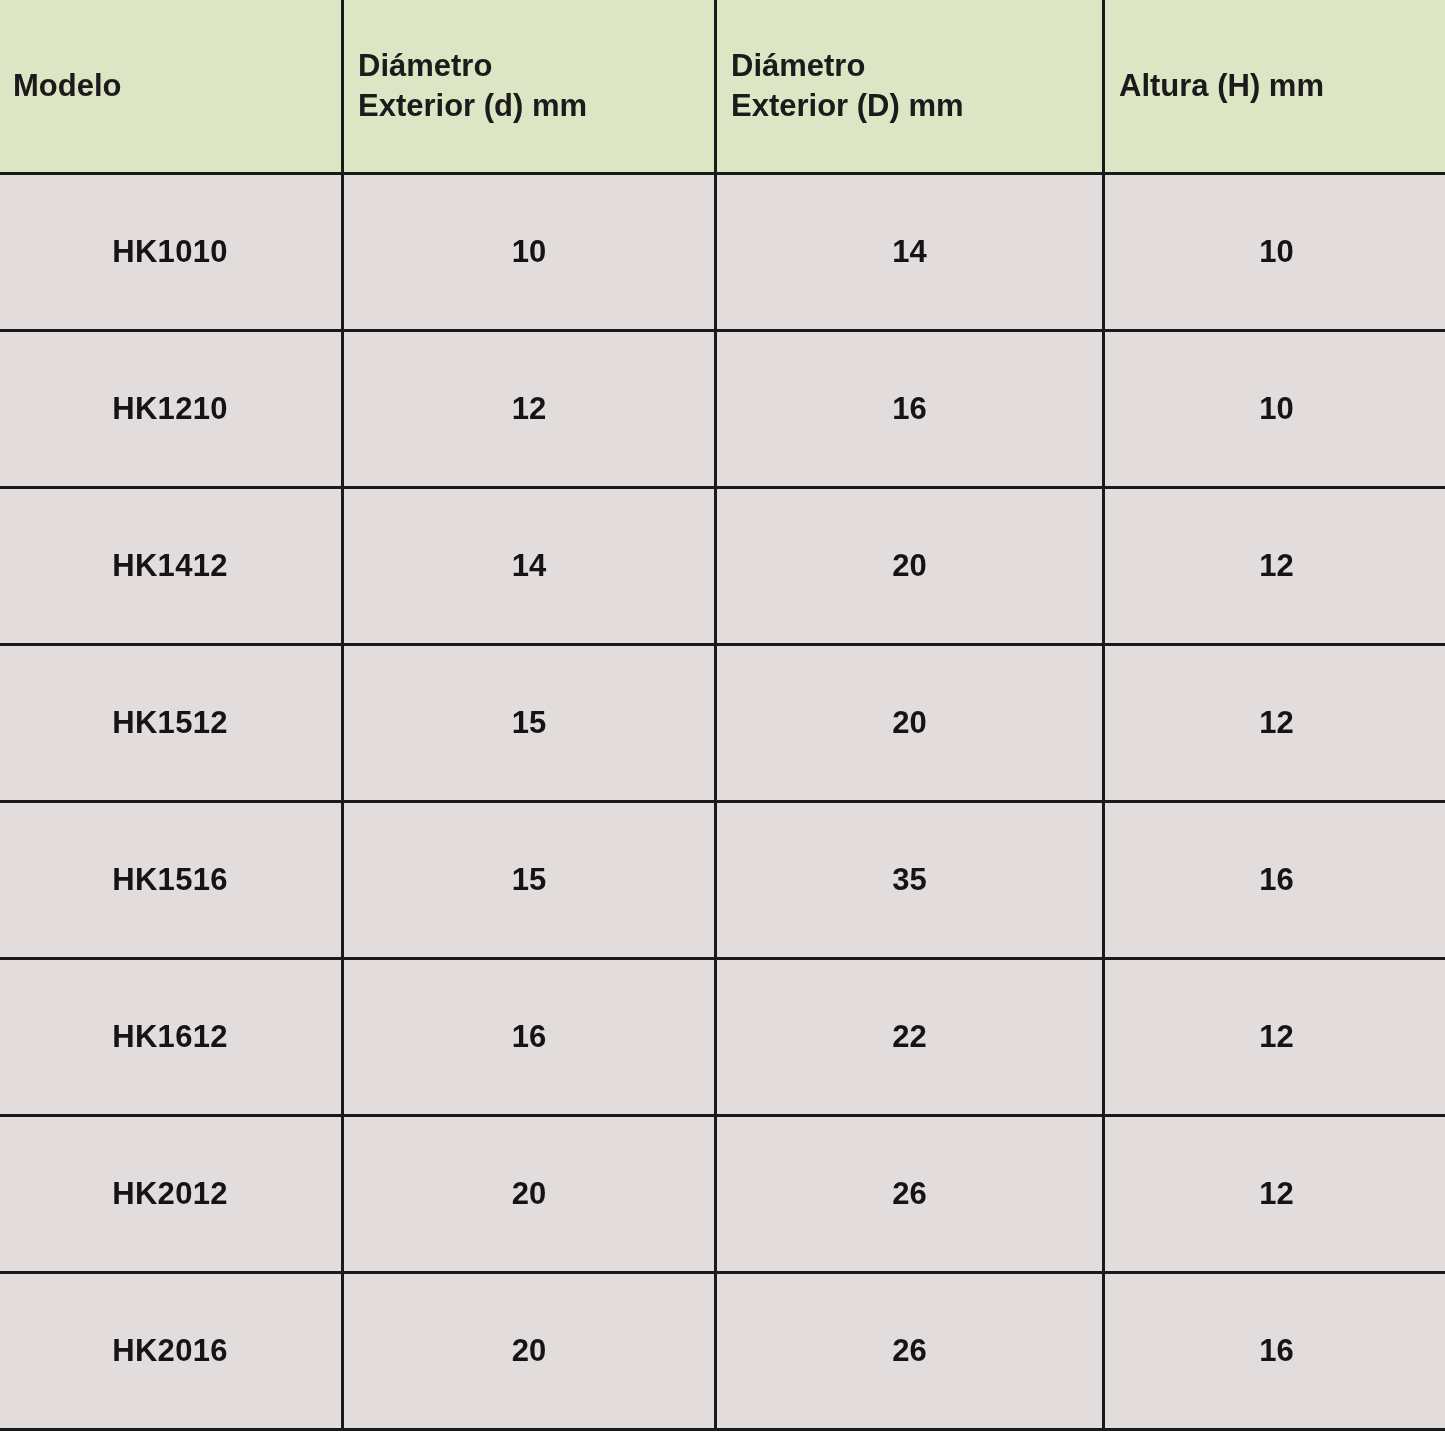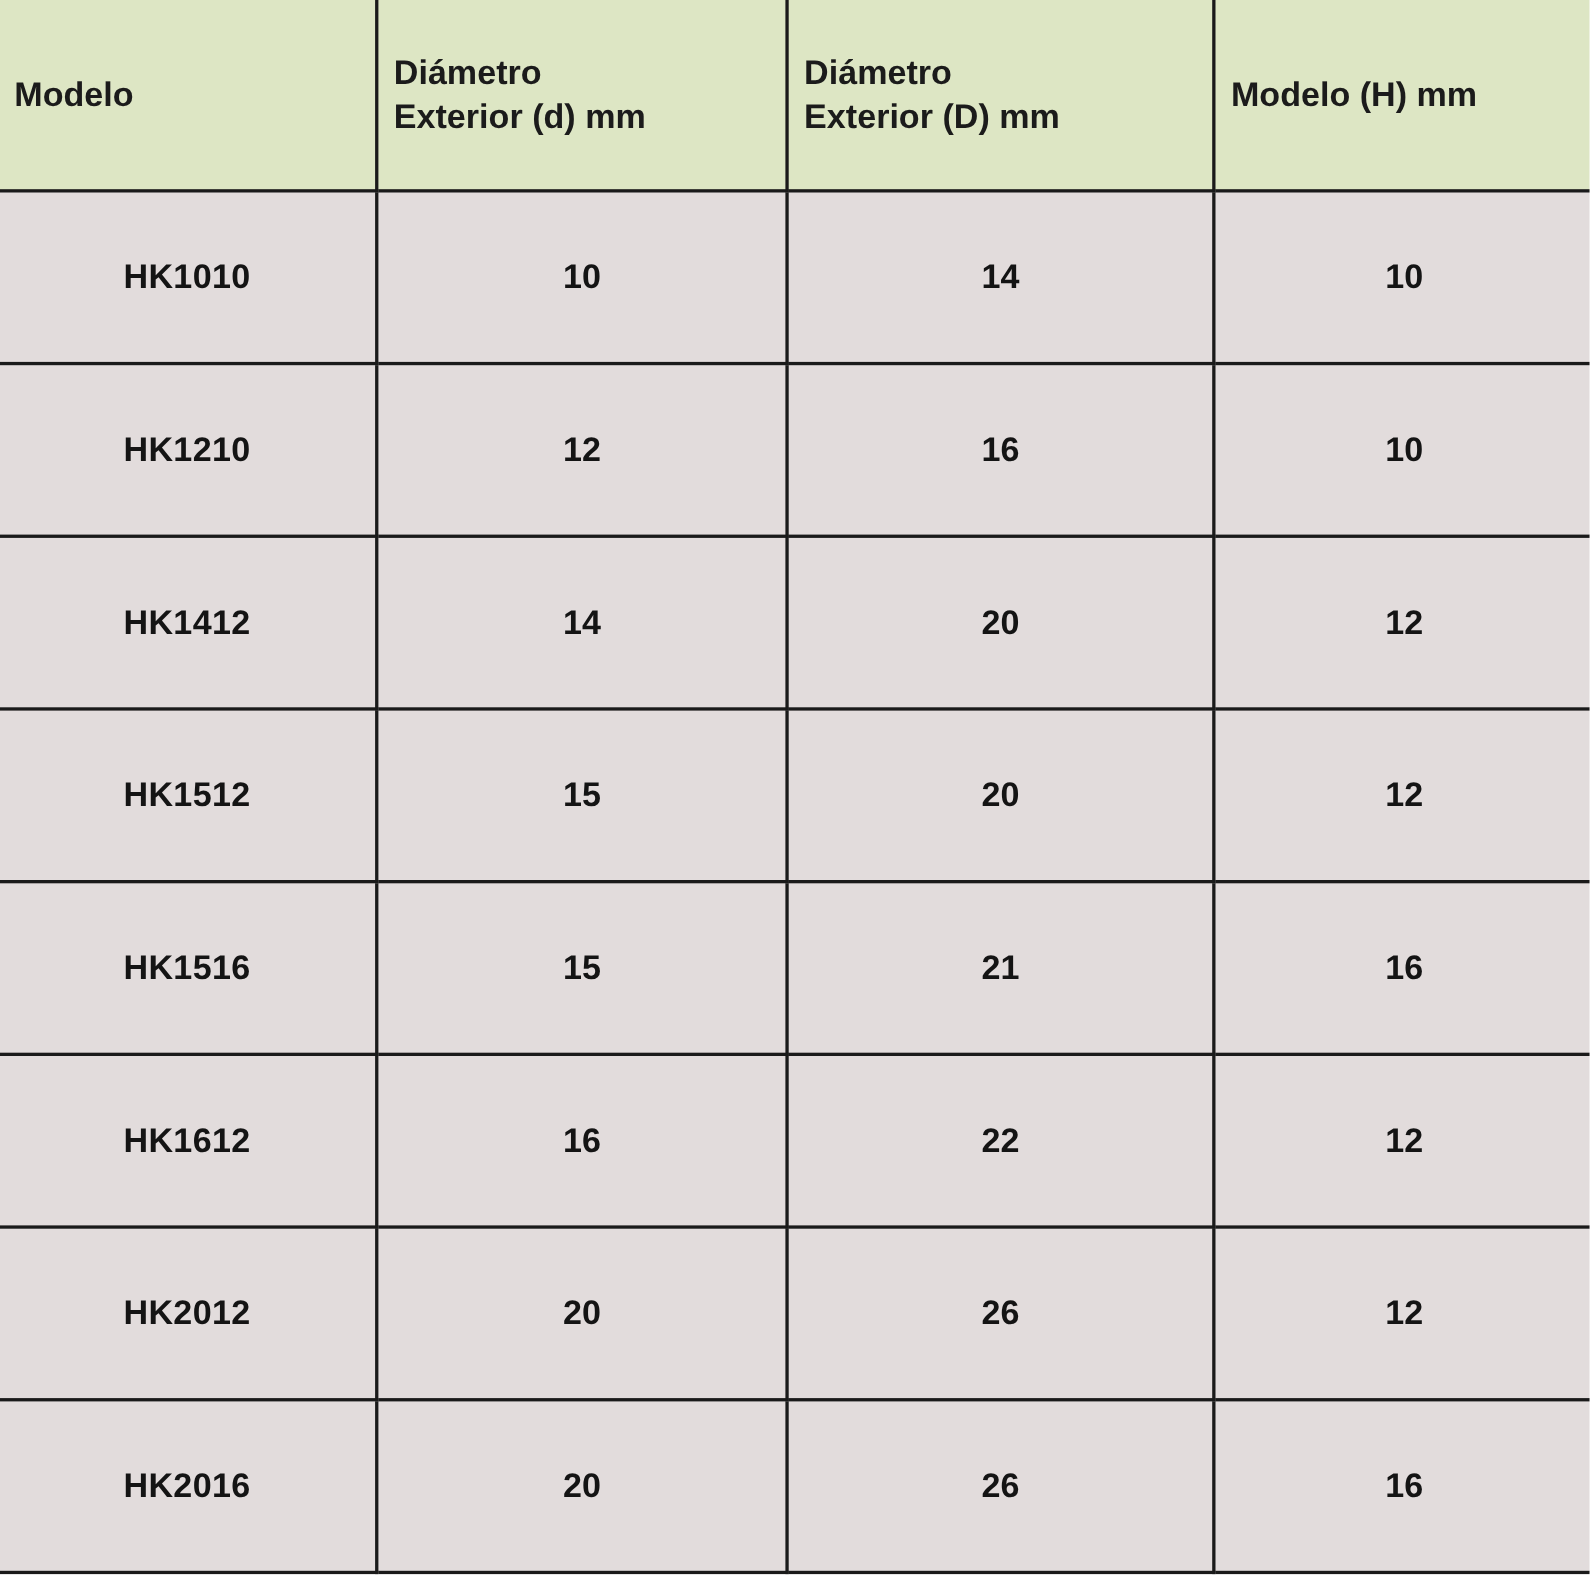--- a/index.html
+++ b/index.html
@@ -78,21 +78,21 @@
         </th>
         <th>
           <span>Diámetro</span><br>
           <span>Exterior (d) mm</span>
         </th>
         <th>
           <span>Diámetro</span><br>
           <span>Exterior (D) mm</span>
         </th>
         <th>
-          <span>Modelo (H) mm</span>
+          <span>Altura (H) mm</span>
         </th>
       </tr>
     </thead>
     <tbody>
       <tr>
         <td class="model-cell">HK1010</td>
         <td>10</td>
         <td>14</td>
         <td>10</td>
       </tr>
@@ -110,21 +110,21 @@
       </tr>
       <tr>
         <td class="model-cell">HK1512</td>
         <td>15</td>
         <td>20</td>
         <td>12</td>
       </tr>
       <tr>
         <td class="model-cell">HK1516</td>
         <td>15</td>
-        <td>21</td>
+        <td>35</td>
         <td>16</td>
       </tr>
       <tr>
         <td class="model-cell">HK1612</td>
         <td>16</td>
         <td>22</td>
         <td>12</td>
       </tr>
       <tr>
         <td class="model-cell">HK2012</td>

